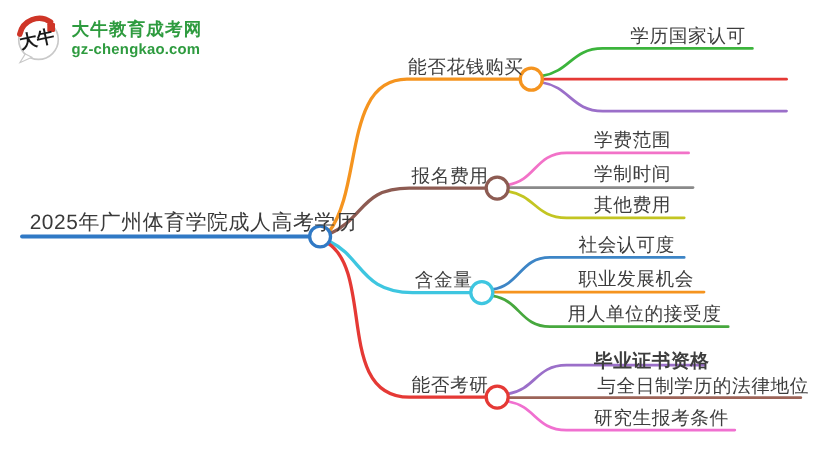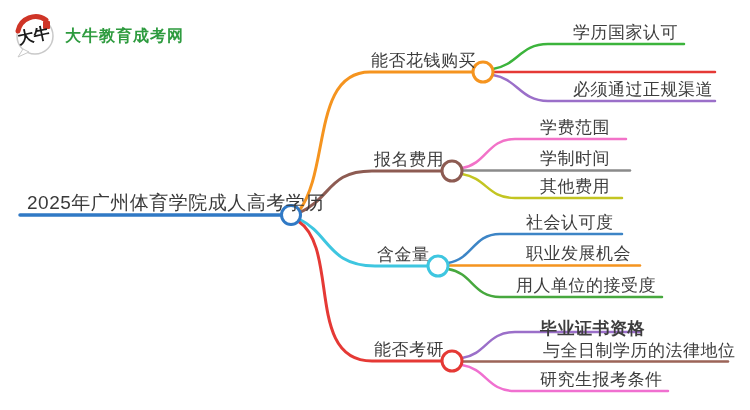--- a/index.html
+++ b/index.html
@@ -54,32 +54,32 @@
   <div class="logo">
     <svg width="46" height="46" viewBox="0 0 46 46">
       <circle cx="23" cy="24" r="18" fill="#ffffff" stroke="#c9c9c9" stroke-width="1.5"></circle>
       <path d="M11 37 L6 45 L17 40 Z" fill="#ffffff" stroke="#c9c9c9" stroke-width="1"></path>
       <path d="M6 19 A18 18 0 0 1 34 8" fill="none" stroke="#cf3527" stroke-width="5" stroke-linecap="round"></path>
       <rect x="31" y="9" width="7" height="8" rx="1" fill="#cf3527"></rect>
       <text x="7" y="32" font-size="16" font-weight="bold" fill="#1a1a1a" transform="rotate(-12 7 32)">大牛</text>
     </svg>
     <div class="logo-txt">
       <div class="logo-name">大牛教育成考网</div>
+      <div class="logo-url">gz-chengkao.com</div>
     </div>
   </div>
 
   <div class="lbl root-lbl" style="left:27px;top:192px;">2025年广州体育学院成人高考学历</div>
 
   <div class="lbl" style="left:371px;top:50px;text-align:right;">能否花钱购买</div>
   <div class="lbl" style="left:374px;top:149px;">报名费用</div>
   <div class="lbl" style="left:377px;top:244px;">含金量</div>
   <div class="lbl" style="left:374px;top:339px;">能否考研</div>
 
   <div class="lbl" style="left:573px;top:22px;">学历国家认可</div>
-  <div class="lbl" style="left:573px;top:79px;">必须通过正规渠道</div>
 
   <div class="lbl" style="left:540px;top:117px;text-align:right;">学费范围</div>
   <div class="lbl" style="left:540px;top:148px;">学制时间</div>
   <div class="lbl" style="left:540px;top:176px;">其他费用</div>
 
   <div class="lbl" style="left:526px;top:212px;">社会认可度</div>
   <div class="lbl" style="left:526px;top:243px;">职业发展机会</div>
   <div class="lbl" style="left:516px;top:275px;">用人单位的接受度</div>
 
   <div class="lbl" style="left:540px;top:318px;font-weight:bold;">毕业证书资格</div>

